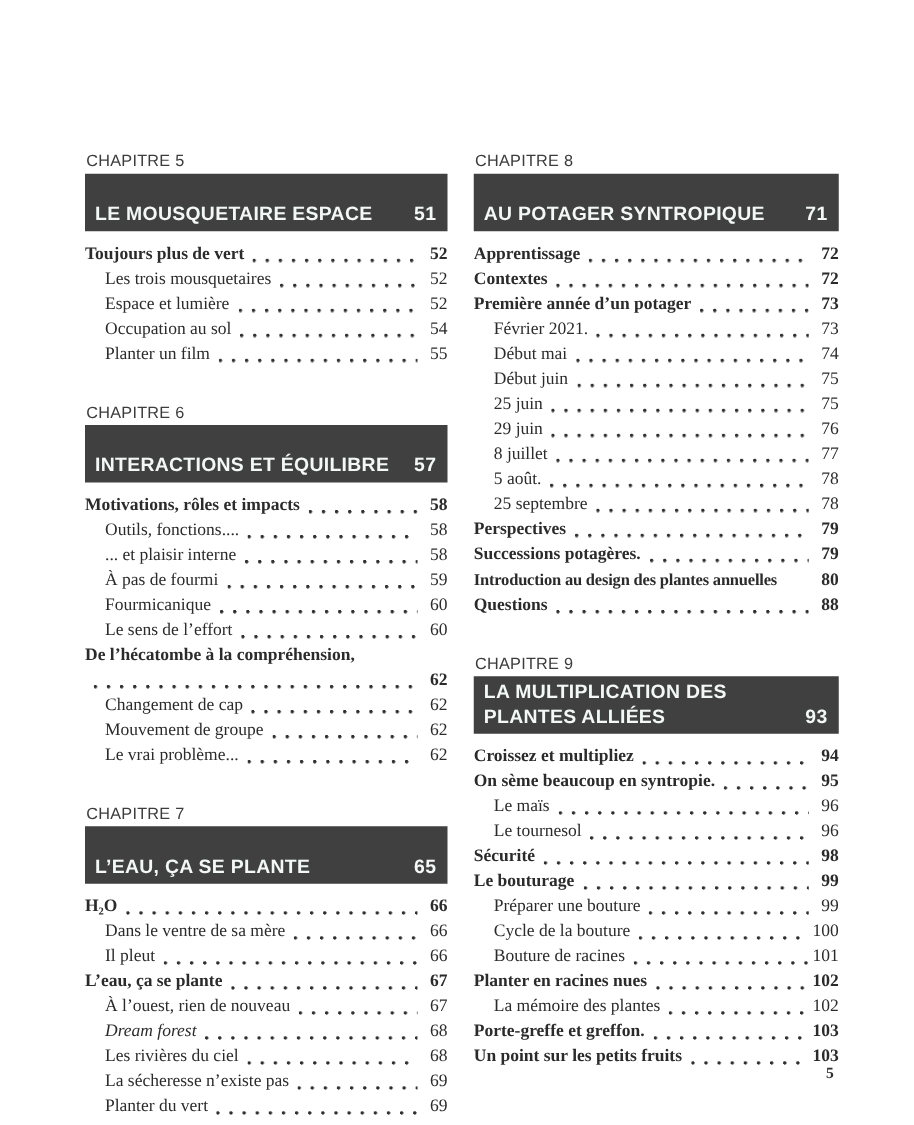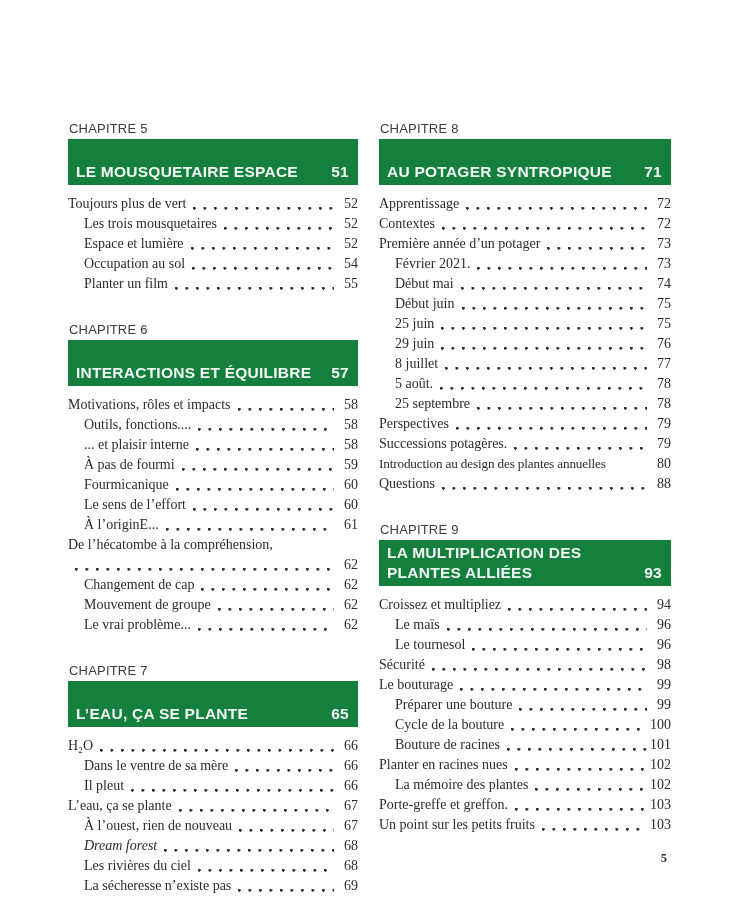--- a/index.html
+++ b/index.html
@@ -13,36 +13,36 @@
   .col:last-child { width:292px; }
 
   .chapter-block + .chapter-block { margin-top:28px; }
 
   .chapter-label {
     font-family:"Liberation Sans","DejaVu Sans",sans-serif;
     font-size:13px; line-height:16px; color:#3c3c3c;
     letter-spacing:0.2px; margin:0 0 2px 1px;
   }
   .chapter-bar {
-    background:#15803d; color:#f2f8f5;
+    background:#404040; color:#f2f8f5;
     font-family:"Liberation Sans","DejaVu Sans",sans-serif;
     font-weight:bold; font-size:15.5px; line-height:20px;
     letter-spacing:0.25px;
     padding:3px 9px 3px 8px;
     display:flex; justify-content:space-between; align-items:flex-end;
     margin-bottom:9px;
   }
   .chapter-title { flex:1 1 auto; }
   .chapter-page { flex:0 0 auto; margin-left:10px;margin-top:20px; }
 
   .entries { font-size:14px; }
   .entry { display:flex; align-items:baseline; line-height:20px; }
   .entry .label { flex:0 1 auto; white-space:nowrap; min-width:0; }
   .entry.sub .label { padding-left:16px; }
-  .entry.b { font-weight:400; }
+  .entry.b { font-weight:700; }
   .entry.i .label { font-style:italic; }
   .entry .dots {
     flex:1 1 auto; min-width:6px; height:3px;
     align-self:flex-end; margin:0 3px 4px 7px;
     background-image:radial-gradient(circle at 1.3px 1.3px, #2e2e2e 1.2px, transparent 1.6px);
     background-size:10.5px 3px; background-repeat:repeat-x;
     background-position:0 100%;
   }
   .entry .pagenum { flex:0 0 auto; min-width:21px; text-align:right; }
   .entry.nodots .dots { background:none; min-width:2px; margin:0 2px 4px 2px; }
@@ -124,25 +124,20 @@
             <div class="entry sub ">
               <span class="label">Fourmicanique</span>
               <span class="dots"></span>
               <span class="pagenum">60</span>
             </div>
             <div class="entry sub ">
               <span class="label">Le sens de l’effort</span>
               <span class="dots"></span>
               <span class="pagenum">60</span>
             </div>
-            <div class="entry sub ">
-              <span class="label">À l’originE...</span>
-              <span class="dots"></span>
-              <span class="pagenum">61</span>
-            </div>
             <div class="entry b lead1">
               <span class="label">De l’hécatombe à la compréhension,</span>
             </div>
             <div class="entry b i">
               <span class="dots"></span>
               <span class="pagenum">62</span>
             </div>
             <div class="entry sub ">
               <span class="label">Changement de cap</span>
               <span class="dots"></span>
@@ -304,20 +299,25 @@
           <div class="chapter-label">CHAPITRE 9</div>
           <div class="chapter-bar">
             <span class="chapter-title">LA MULTIPLICATION DES PLANTES ALLIÉES</span>
             <span class="chapter-page">93</span>
           </div>
           <div class="entries">
             <div class="entry b ">
               <span class="label">Croissez et multipliez</span>
               <span class="dots"></span>
               <span class="pagenum">94</span>
+            </div>
+            <div class="entry b ">
+              <span class="label">On sème beaucoup en syntropie.</span>
+              <span class="dots"></span>
+              <span class="pagenum">95</span>
             </div>
             <div class="entry sub ">
               <span class="label">Le maïs</span>
               <span class="dots"></span>
               <span class="pagenum">96</span>
             </div>
             <div class="entry sub ">
               <span class="label">Le tournesol</span>
               <span class="dots"></span>
               <span class="pagenum">96</span>

